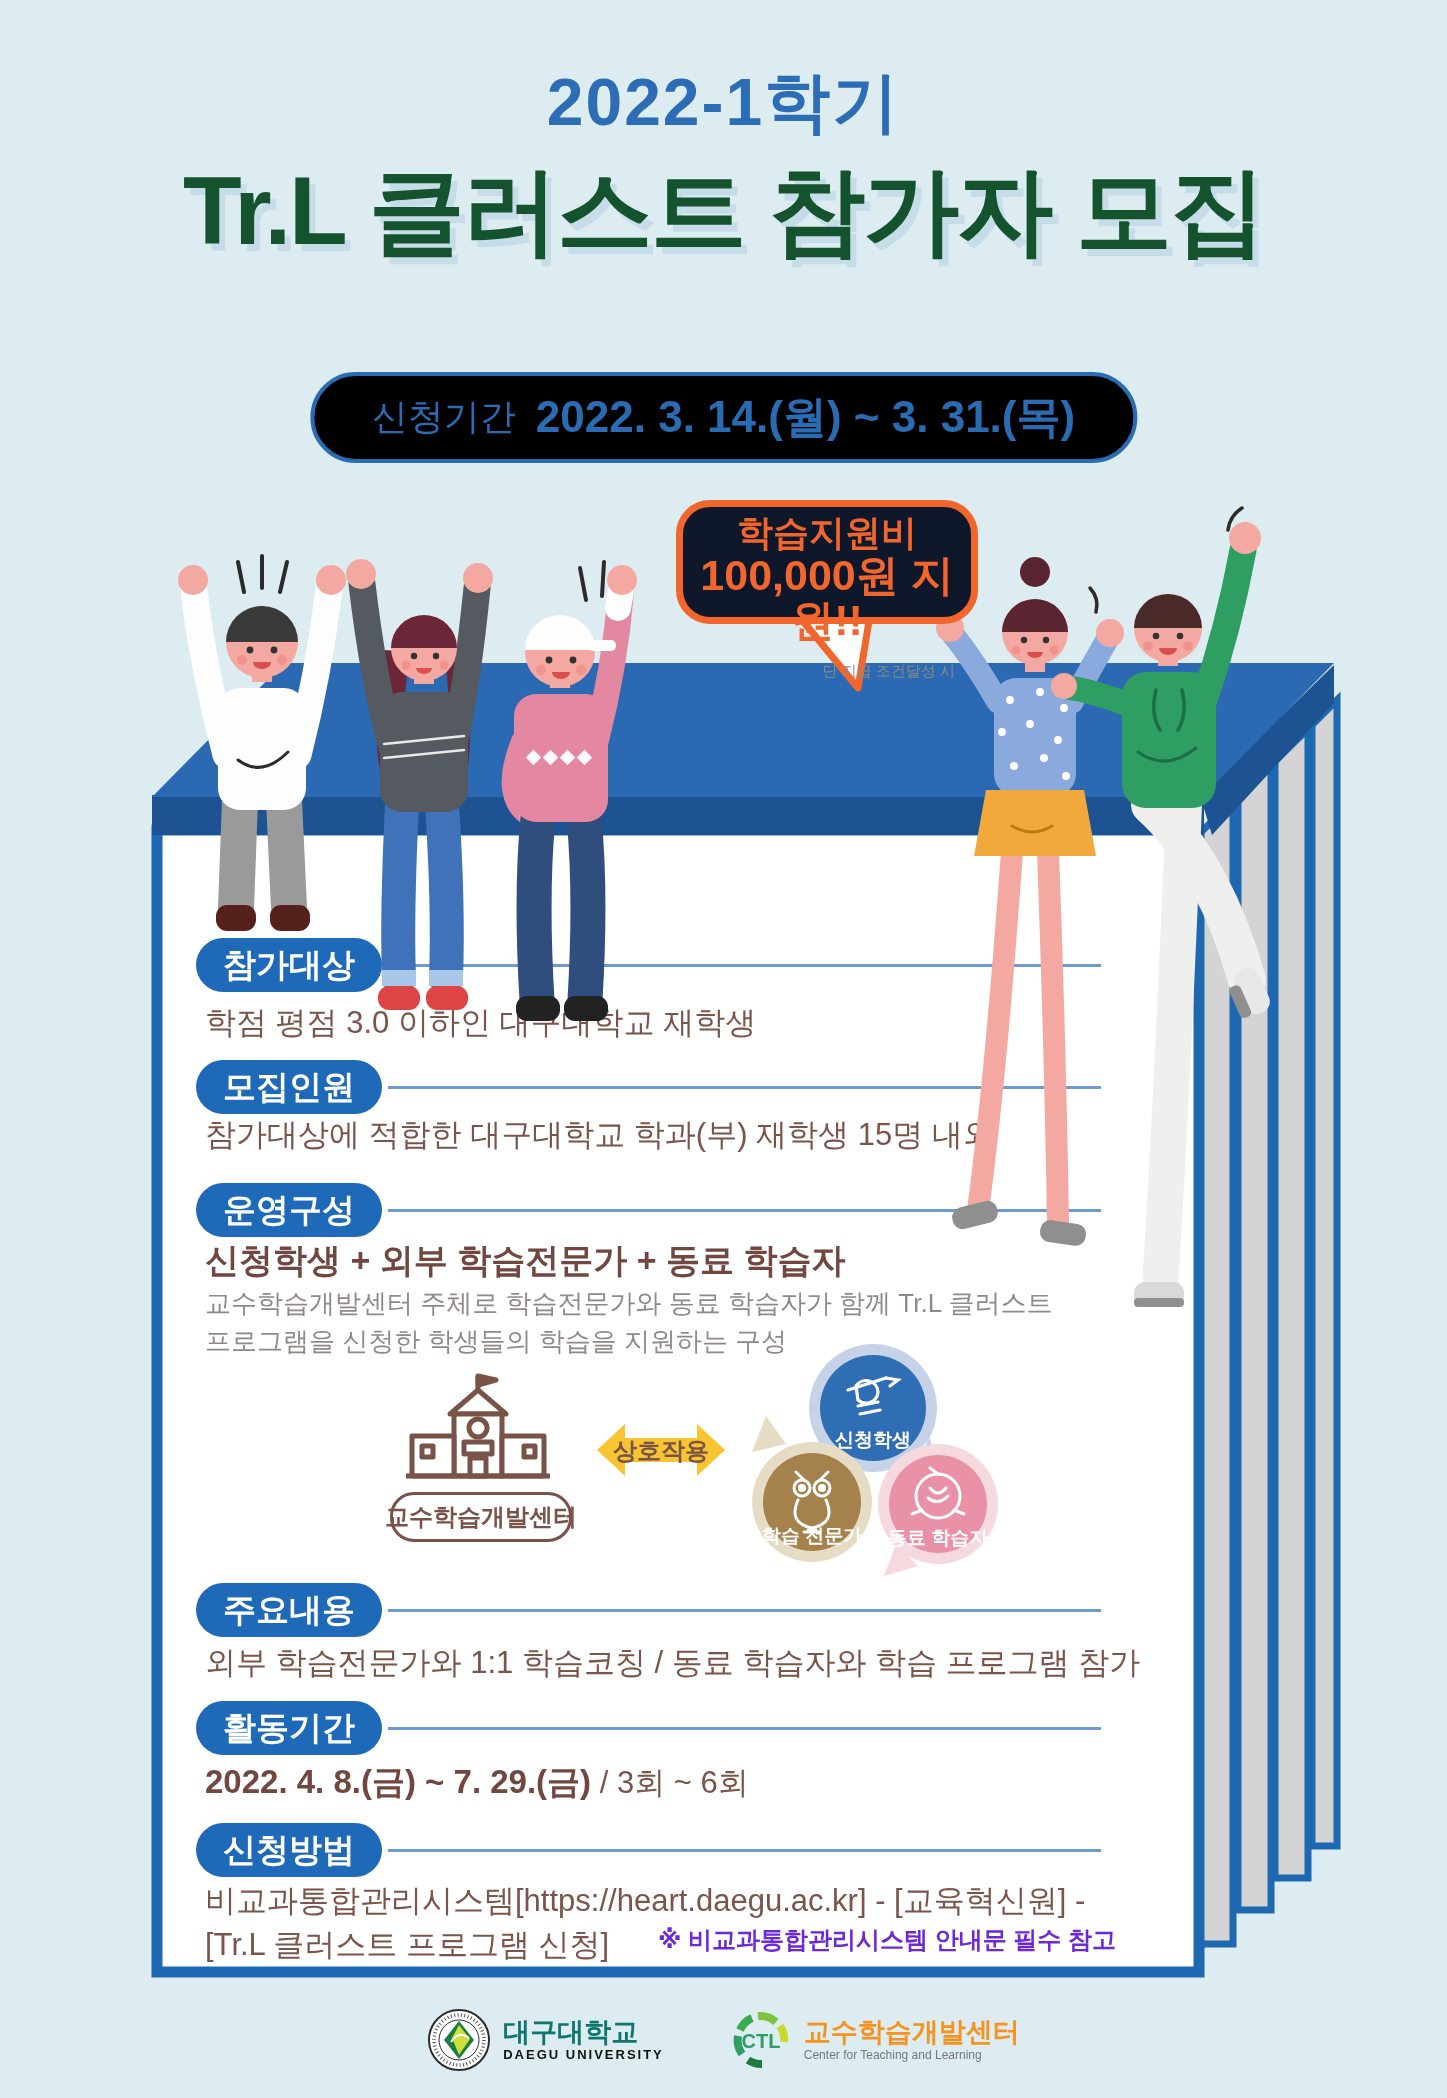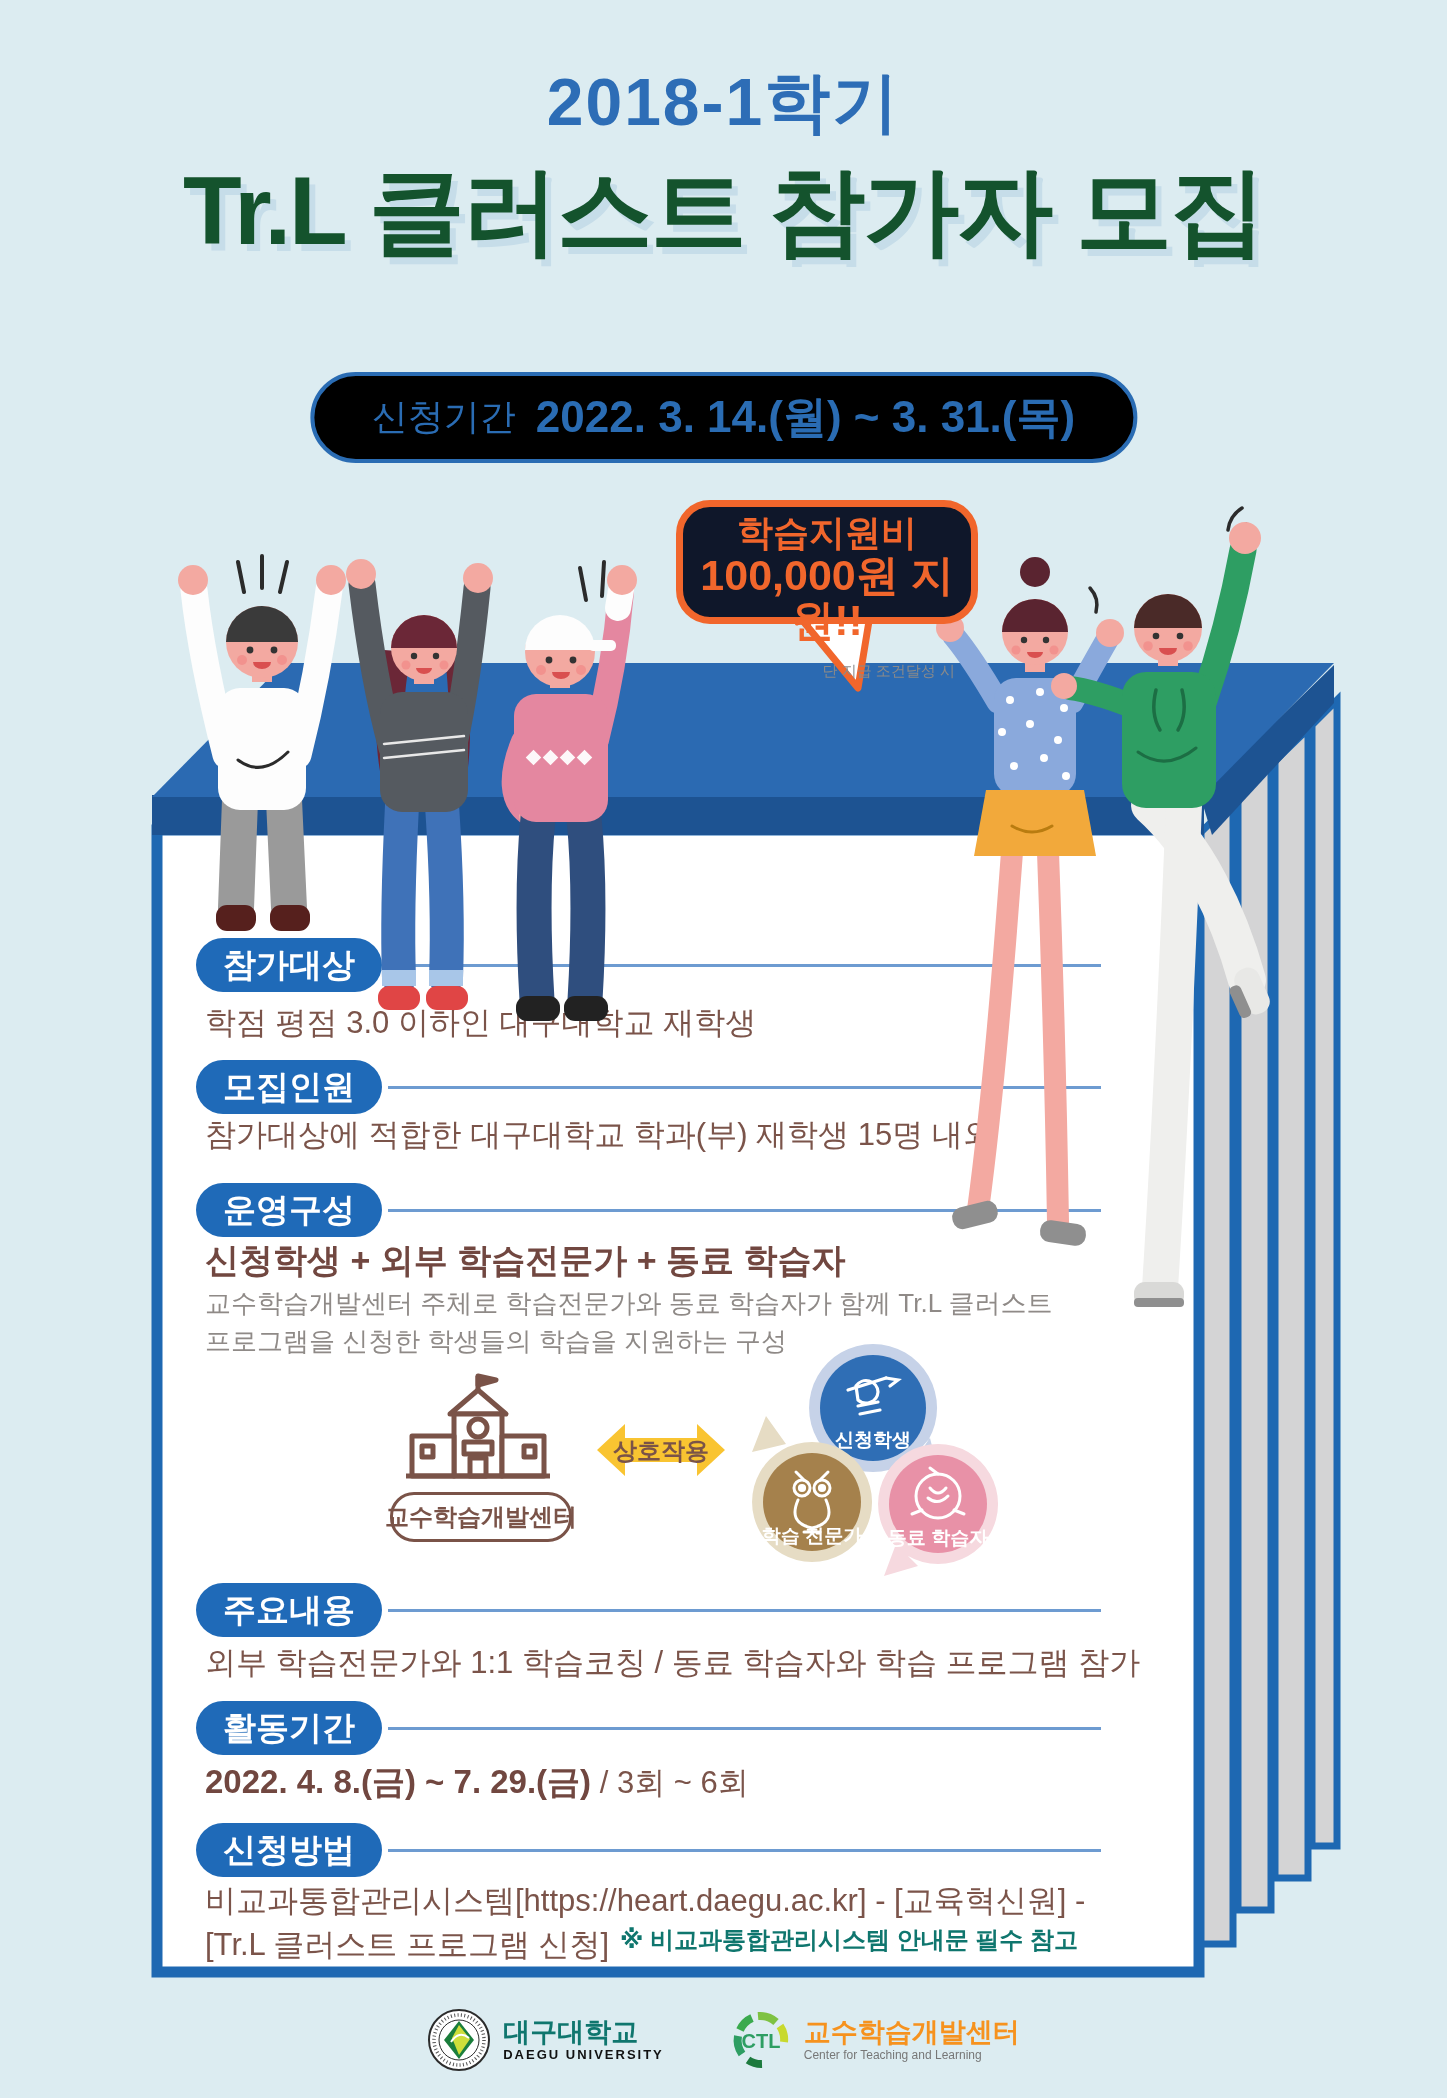--- a/index.html
+++ b/index.html
@@ -51,21 +51,21 @@
     left:205px; z-index:3; color:#7b544a; font-size:31px; white-space:nowrap;
   }
   .headline{font-weight:800; color:#714740; font-size:34px;}
   .desc{
     left:205px; z-index:3; color:#8f8a87; font-size:26px; line-height:38px;
     width:860px; white-space:normal;
   }
   .strong-date{font-weight:800; color:#714740; font-size:33px;}
   .rest-date{color:#7b544a; font-size:31px;}
   .apply-note{
-    left:620px; top:1924px; z-index:3; color:#0f766e; font-size:24px; font-weight:700;
+    left:658px; top:1924px; z-index:3; color:#6d28d9; font-size:24px; font-weight:700;
     white-space:nowrap;
   }
   
   .center-label{
     left:390px; top:1492px; width:176px; height:44px; z-index:4;
     border:3px solid #7a5348; border-radius:24px; background:#fff;
     color:#7a5348; font-size:24px; font-weight:700;
     display:flex; align-items:center; justify-content:center; white-space:nowrap;
   }
   .svg-layer{left:0; top:0; z-index:1; pointer-events:none;}
@@ -99,21 +99,21 @@
     <rect x="157" y="830" width="1042" height="1142" fill="#ffffff" stroke="#1e68b2" stroke-width="11"></rect>
 
     <g>
       <rect x="152" y="795" width="1052" height="40" fill="#1d5392"></rect>
       <polygon points="1200,795 1334,665 1334,703 1212,835" fill="#1d5392"></polygon>
     </g>
 
     <polygon points="152,797 284,663 1334,663 1202,797" fill="#2b6ab2"></polygon>
   </svg>
 
-  <div class="abs semester">2018-1학기</div>
+  <div class="abs semester">2022-1학기</div>
   <div class="abs main-title">Tr.L 클러스트 참가자 모집</div>
   <div class="abs period-pill">
     <span class="period-label">신청기간</span>
     <span class="period-dates">2022. 3. 14.(월) ~ 3. 31.(목)</span>
   </div>
 
   <svg class="abs bubble-tail" width="120" height="135" viewBox="0 0 120 135">
     <polygon points="28,55 88,128 100,55" fill="#ffffff" stroke="#f1662c" stroke-width="7" stroke-linejoin="round"></polygon>
   </svg>
   <div class="abs bubble">

